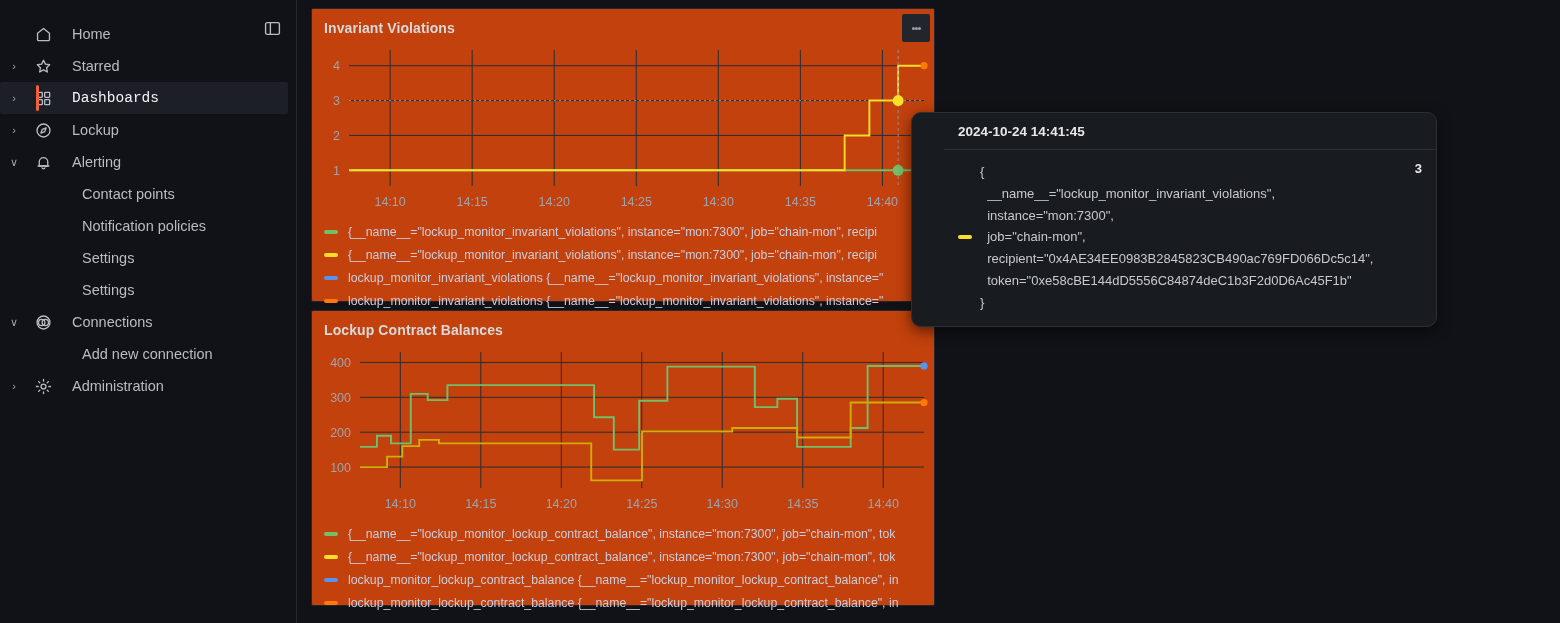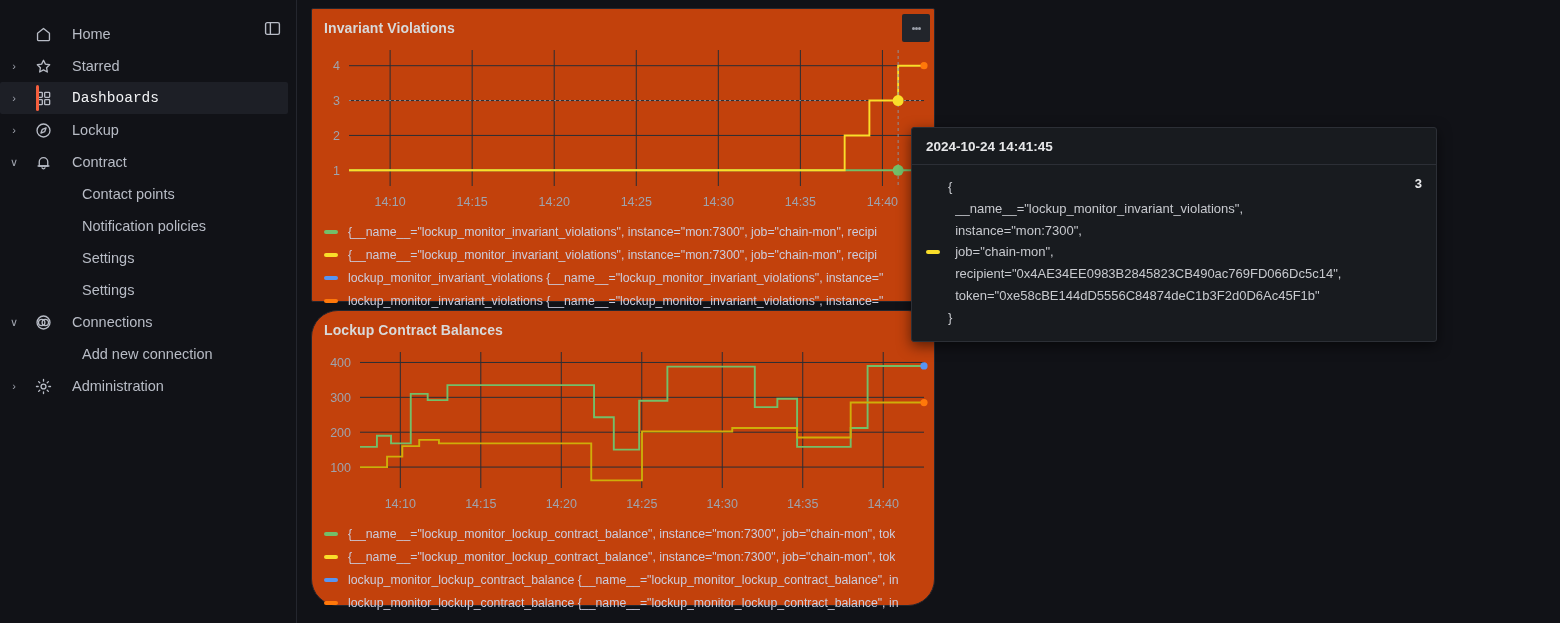--- a/index.html
+++ b/index.html
@@ -71,21 +71,21 @@
     padding: 8px 0 0 14px;
   }
   .panel {
     width: 624px;
     background: #c2410c;
     border: 1px solid #24262e;
     border-radius: 2px;
     position: relative;
   }
   #panel1 { height: 294px; }
-  #panel2 { height: 296px; margin-top: 8px; border-radius: 27px; }
+  #panel2 { height: 296px; margin-top: 8px; }
   .panel-title {
     font-size: 14px; font-weight: 600; color: #d8d9da;
     padding: 11px 0 0 12px; letter-spacing: .1px;
   }
   .panel-menu {
     position: absolute; right: 4px; top: 5px;
     width: 28px; height: 28px; border-radius: 2px;
     background: #22252b;
     display: flex; align-items: center; justify-content: center;
     cursor: pointer;
@@ -109,27 +109,28 @@
   }
   .legend-swatch {
     width: 14px; height: 4px; border-radius: 2px;
     flex: 0 0 14px; margin-right: 10px;
   }
   .legend-text { overflow: hidden; }
 
   
   #tooltip {
     position: absolute;
-    left: 911px; top: 127px;
+    left: 911px; top: 112px;
     width: 526px;
     background: #181b1f;
     border: 1px solid #2c2f36;
-    border-radius: 3px;
+    border-radius: 10px;
     box-shadow: 0 4px 14px rgba(0,0,0,.55);
     z-index: 50;
+    padding-left: 32px;
   }
   #tt-header {
     padding: 11px 14px 10px 14px;
     font-size: 13.5px; font-weight: 600; color: #e6e7e9;
     border-bottom: 1px solid #2c2f36;
   }
   #tt-body { display: flex; padding: 11px 14px 12px 14px; }
   #tt-swatch-col {
     width: 22px; flex: 0 0 22px;
     display: flex; align-items: center;
@@ -203,21 +204,21 @@
         </div>
         <div class="nav-row">
           <span class="chev">∨</span>
           <span class="ico">
             <svg width="17" height="17" viewBox="0 0 16 16" fill="none">
               <path d="M4 11.3V7.4a4 4 0 1 1 8 0v3.9z" stroke="#b8bcc6" stroke-width="1.25" stroke-linejoin="round"></path>
               <path d="M2.9 11.3h10.2" stroke="#b8bcc6" stroke-width="1.25" stroke-linecap="round"></path>
               <path d="M6.6 13a1.5 1.5 0 0 0 2.8 0" stroke="#b8bcc6" stroke-width="1.25" stroke-linecap="round"></path>
             </svg>
           </span>
-          <span class="lbl">Contract</span>
+          <span class="lbl">Alerting</span>
         </div>
         <div class="nav-row child">
           <span class="spacer"></span>
           <span class="lbl">Contact points</span>
         </div>
         <div class="nav-row child">
           <span class="spacer"></span>
           <span class="lbl">Notification policies</span>
         </div>
         <div class="nav-row child">

